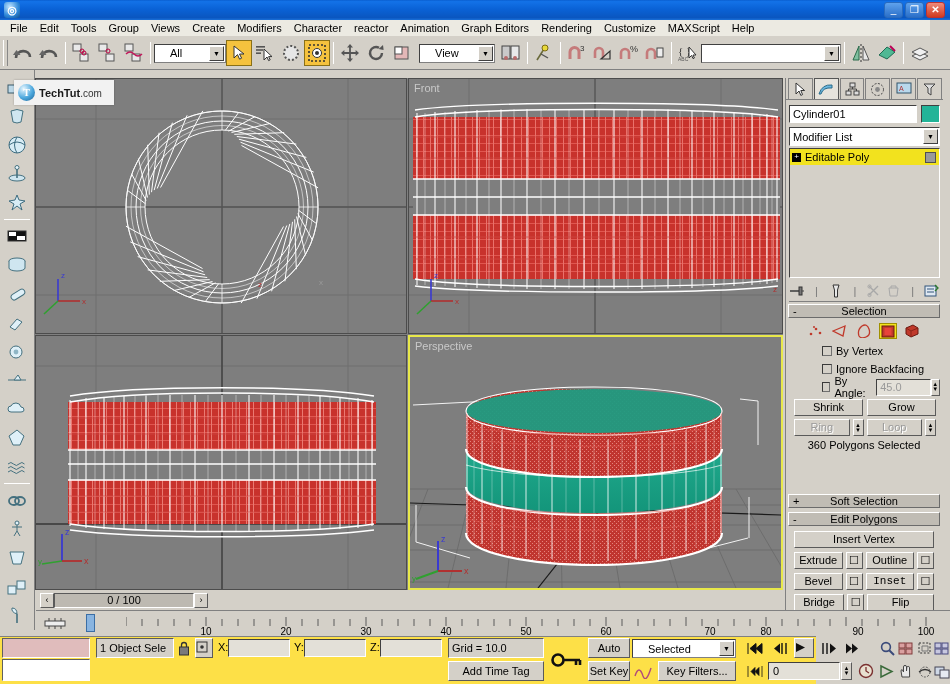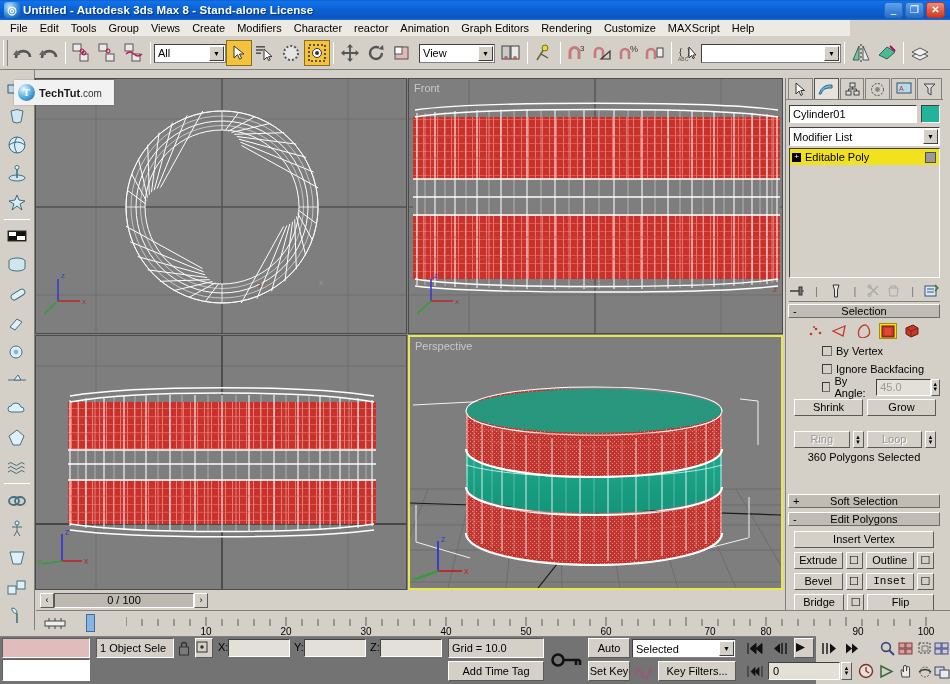--- a/index.html
+++ b/index.html
@@ -29,42 +29,42 @@
   .tb-btns { margin-left:auto; display:flex; gap:2px; padding-right:3px; }
   .tb-btn {
     width:19px; height:16px; border:1px solid #2a6bbd; border-radius:3px;
     background: linear-gradient(to bottom, #5fa2ec, #2a6fc9);
     color:#fff; font-size:10px; line-height:14px; text-align:center; font-family:"Liberation Sans",sans-serif;
   }
   .tb-btn.close { background: linear-gradient(to bottom, #f08a7a, #cf3a20); border-color:#b33; font-weight:bold; }
 
   
   .menubar {
-    position:absolute; left:0; top:20px; width:850px; height:17px;
+    position:absolute; left:0; top:20px; width:930px; height:17px;
     background:#eceae2; display:flex; align-items:center; padding-left:4px;
     border-bottom:1px solid #d4d0c8;
   }
   .menuitem { padding:1px 6px; font-size:11px; color:#000; }
 
   
   .toolbar {
     position:absolute; left:0; top:37px; width:950px; height:33px;
     background:#d4d0c8; display:flex; align-items:center; padding:0 1px;
     border-bottom:1px solid #808080;
   }
   .grip { width:5px; height:26px; border-left:1px solid #fff; border-right:1px solid #888; margin:0 2px; }
   .tbtn {
     width:26px; height:26px; margin:0 0px; display:flex; align-items:center; justify-content:center;
     border:1px solid transparent; position:relative;
   }
   .tbtn.on { background:#f5c23e; border:1px solid #8a7017; }
   .sep { width:1px; height:22px; background:#8a8a8a; border-right:1px solid #fff; margin:0 3px; }
   .combo {
     height:19px; border:1px solid #808080; border-top-color:#404040; border-left-color:#404040;
-    background:#fff; display:flex; align-items:center; font-size:11px; padding-left:3px;
+    background:#fff; display:flex; align-items:center; font-size:11px; padding-left:15px;
     position:relative;
   }
   .combo .arrow {
     position:absolute; right:1px; top:1px; width:15px; height:15px; background:#d4d0c8;
     border:1px solid #fff; border-right-color:#404040; border-bottom-color:#404040;
     display:flex; align-items:center; justify-content:center; font-size:7px;
   }
 
   
   .leftpanel {
@@ -153,21 +153,21 @@
   .ts-center { flex:1; background:#bdb9b1; border:1px solid #5a5a5a; border-right-color:#fff; border-bottom-color:#fff;
                text-align:center; font-size:11px; line-height:13px;}
 
   
   .trackbar { position:absolute; left:36px; top:610px; width:914px; height:26px; background:#d4d0c8; border-top:1px solid #808080;}
   .rulerzone { position:absolute; left:90px; top:0; right:0; height:26px; }
   .rlabel { position:absolute; bottom:0px; font-size:10px; color:#000; transform:translateX(-50%); }
   .keymarker { position:absolute; left:50px; top:3px; width:9px; height:18px; background:#89b4e0; border:1px solid #3b6ea5; }
 
   
-  .statusbar { position:absolute; left:0; top:636px; width:816px; height:48px; background:#737373; border-top:1px solid #808080;}
+  .statusbar { position:absolute; left:0; top:636px; width:816px; height:48px; background:#fde047; border-top:1px solid #808080;}
   .sb-mini { position:absolute; left:2px; top:1px; width:88px; height:44px; }
   .sb-mini .r1 { width:88px; height:20px; background:#e0bcbc; border:1px solid #606060; border-right-color:#fff; border-bottom-color:#fff;}
   .sb-mini .r2 { width:88px; height:22px; background:#fff; border:1px solid #606060; border-right-color:#fff; border-bottom-color:#fff; margin-top:1px;}
   .sb-field { position:absolute; background:#d4d0c8; border:1px solid #5a5a5a; border-right-color:#fff; border-bottom-color:#fff;
               font-size:11px; padding-left:3px; height:20px; line-height:18px;}
   .sb-input { position:absolute; background:#e3e0d8; border:1px solid #404040; border-right-color:#fff; border-bottom-color:#fff;
               height:18px;}
   .sb-btn { position:absolute; background:#d4d0c8; border:1px solid #fff; border-right-color:#5a5a5a; border-bottom-color:#5a5a5a;
             font-size:11px; text-align:center; height:20px; line-height:18px;}
   .sb-ico { position:absolute; display:flex; align-items:center; justify-content:center; }
@@ -184,21 +184,20 @@
   .wm-t2 { font-size:10px; color:#333;}
   svg { display:block; }
 </style>
 </head>
 <body>
 
 <div id="app">
 
   <div class="titlebar">
     <div class="tb-icon">◎</div>
-    <div class="tb-title">Untitled - Autodesk 3ds Max 8  - Stand-alone License</div>
     <div class="tb-btns">
       <div class="tb-btn">_</div>
       <div class="tb-btn">❐</div>
       <div class="tb-btn close">✕</div>
     </div>
   </div>
 
   <div class="menubar">
     <div class="menuitem">File</div>
     <div class="menuitem">Edit</div>
@@ -1013,21 +1012,21 @@
         <span class="spin">
             <span>▲</span>
             <span>▼</span>
           </span>
       </div>
 
       <div style="display:flex; gap:4px; margin:4px 4px 0 6px;">
         <div class="btn" style="flex:1;">Shrink</div>
         <div class="btn" style="flex:1;">Grow</div>
       </div>
-      <div style="display:flex; gap:3px; margin:15px 4px 0 6px; align-items:center;">
+      <div style="display:flex; gap:3px; margin:3px 4px 0 6px; align-items:center;">
         <div class="btn dis" style="flex:1;">Ring</div>
         <div class="spin">
             <span>▲</span>
             <span>▼</span>
           </div>
         <div class="btn dis" style="flex:1;">Loop</div>
         <div class="spin">
             <span>▲</span>
             <span>▼</span>
           </div>

